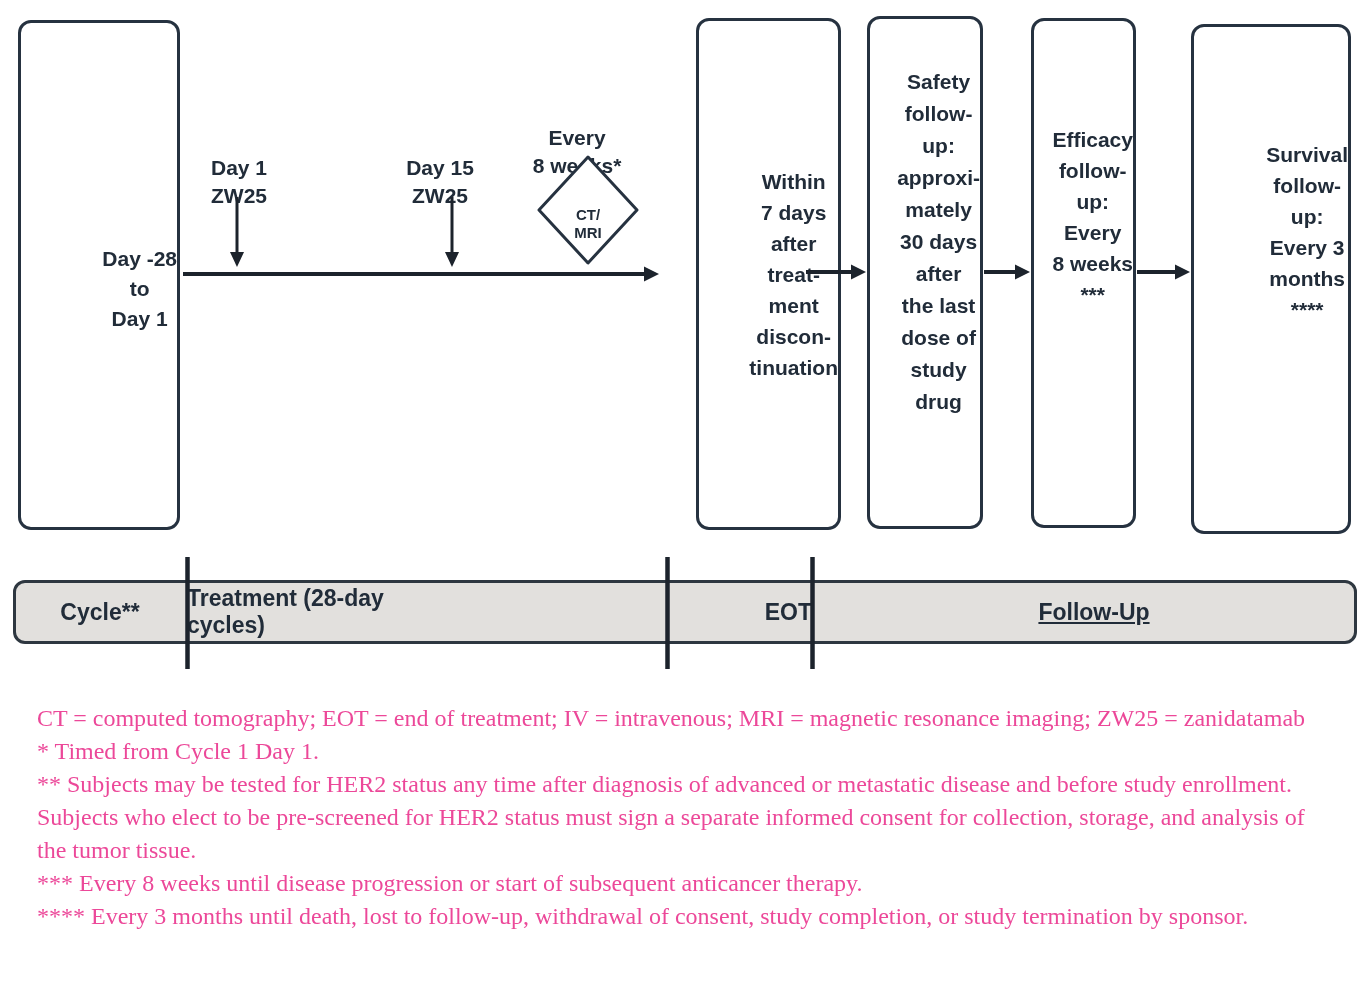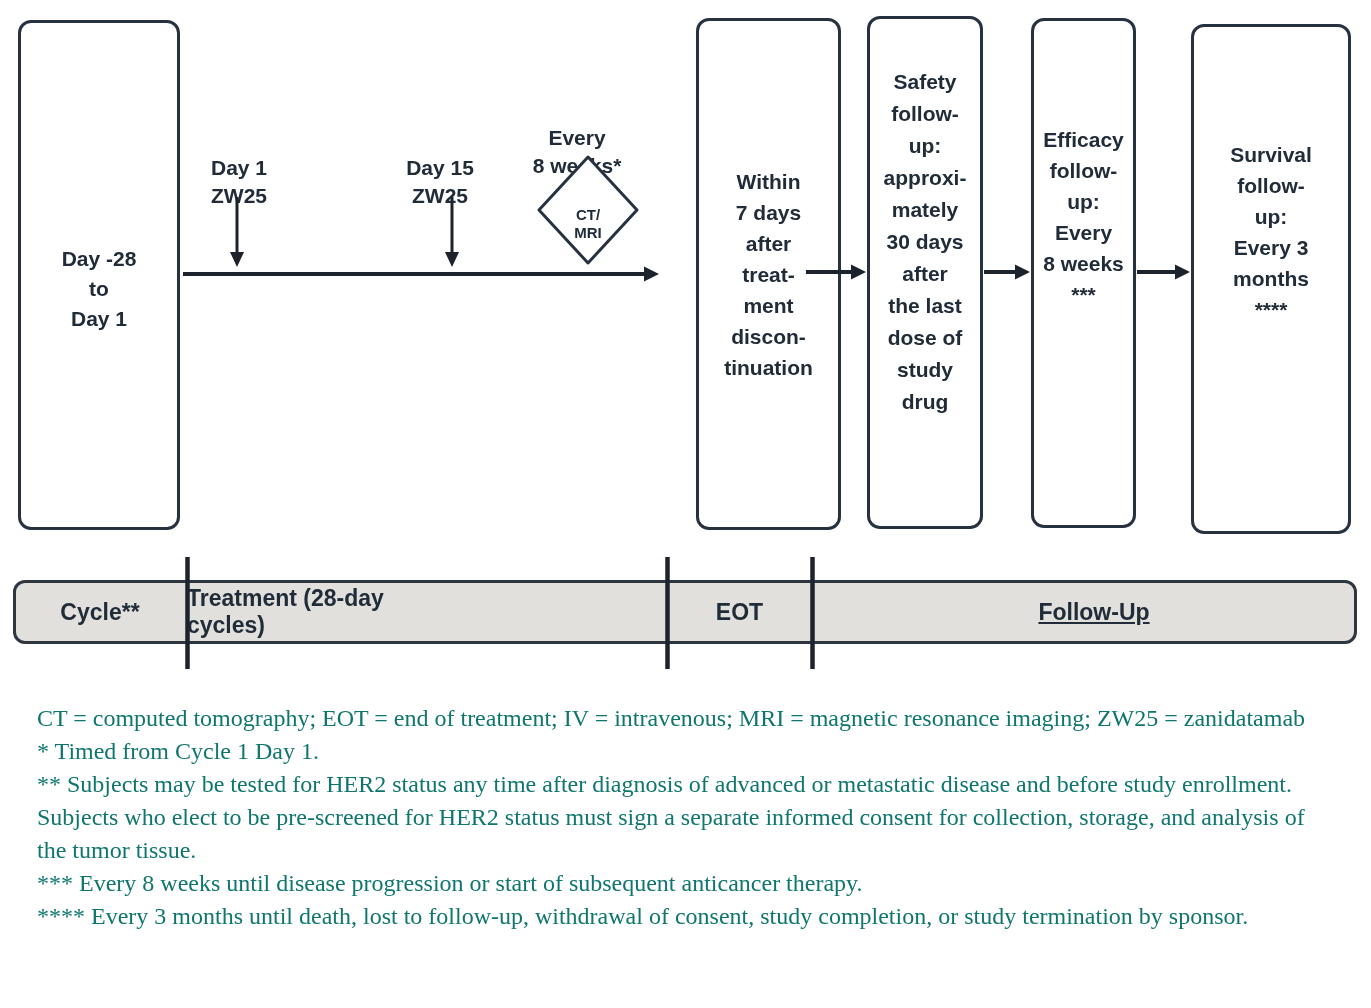--- a/index.html
+++ b/index.html
@@ -2,39 +2,39 @@
 <html><head>
 <meta charset="utf-8">
 <style>
   html,body{margin:0;padding:0;background:#ffffff;}
   #stage{
     position:relative;width:1371px;height:1008px;background:#ffffff;
     font-family:"Liberation Sans",sans-serif;color:#212c39;overflow:hidden;
   }
   .box{
     position:absolute;background:#ffffff;border:3.5px solid #263240;border-radius:13px;
-    display:flex;align-items:center;justify-content:center;text-align:center;
+    display:flex;align-items:center;justify-content:flex-end;text-align:center;
     font-weight:bold;font-size:21px;color:#212c39;white-space:pre-line;box-sizing:border-box;
   }
   .lbl{
     position:absolute;text-align:center;font-weight:bold;font-size:21px;line-height:28px;
     color:#212c39;white-space:pre-line;
   }
   #connector-layer{position:absolute;left:0;top:0;z-index:5;pointer-events:none;}
   #phase-bar{
     position:absolute;left:13px;top:580px;width:1344px;height:64px;box-sizing:border-box;
     background:#e2e0dd;border:3.5px solid #2e3740;border-radius:12px;z-index:1;
   }
   .bar-label{
     position:absolute;top:587px;height:50px;display:flex;align-items:center;justify-content:center;
     font-weight:bold;font-size:23px;color:#212c39;z-index:2;
   }
   #footnotes{
     position:absolute;left:37px;top:702px;width:1290px;
-    font-family:"Liberation Serif",serif;font-size:24px;line-height:33px;color:#0f766e;
+    font-family:"Liberation Serif",serif;font-size:24px;line-height:33px;color:#ec4899;
   }
   #footnotes p{margin:0;padding:0;}
   .diamond-label{
     position:absolute;left:540px;top:188px;width:96px;text-align:center;
     font-weight:bold;font-size:15px;line-height:18px;color:#212c39;white-space:pre-line;z-index:6;
   }
 </style>
 </head>
 <body>
 
@@ -108,21 +108,21 @@
 ****</span>
   </div>
 
   <div id="phase-bar"></div>
   <div class="bar-label" style="left:13px;width:174px;">
     <span>Cycle**</span>
   </div>
   <div class="bar-label" style="left:187px;width:260px;">
     <span>Treatment (28-day cycles)</span>
   </div>
-  <div class="bar-label" style="left:667px;width:145px;">
+  <div class="bar-label" style="left:667px;width:145px;justify-content:flex-end;">
     <span>EOT</span>
   </div>
   <div class="bar-label" style="left:812px;width:564px;text-decoration:underline;">
     <span>Follow-Up</span>
   </div>
 
   <svg id="connector-layer" width="1371" height="690" viewBox="0 0 1371 690">
 
     <line x1="183" y1="274" x2="645" y2="274" stroke="#1c232c" stroke-width="4"></line>
     <polygon points="659,274 644,266.5 644,281.5" fill="#1c232c"></polygon>

